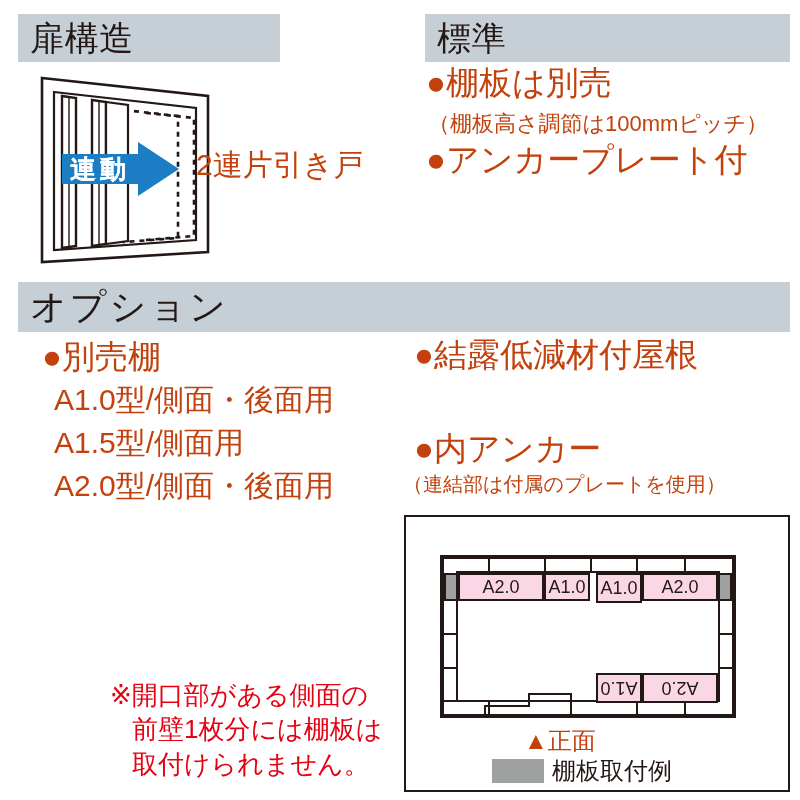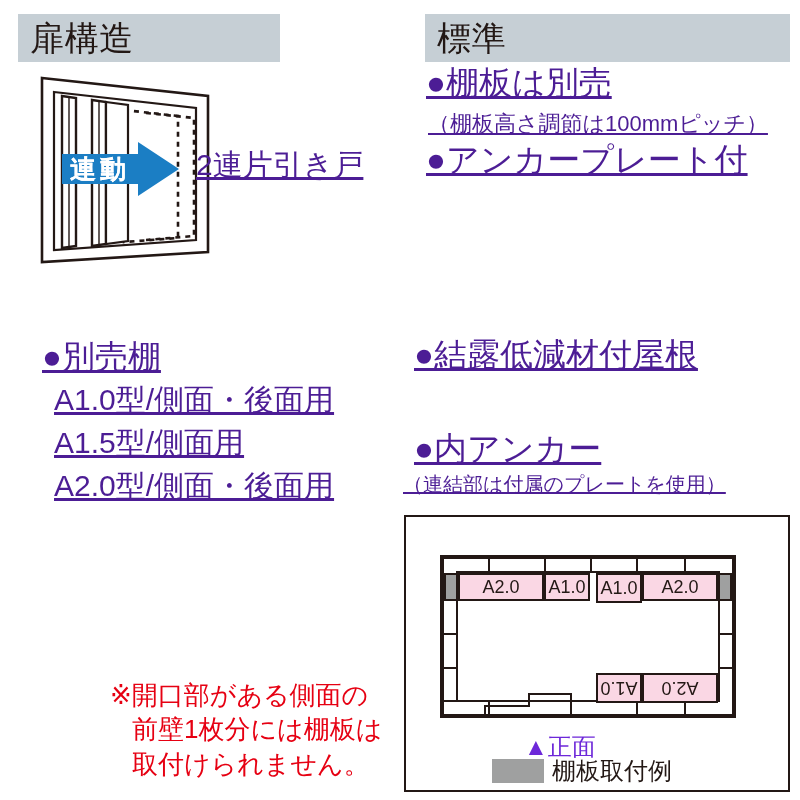--- a/index.html
+++ b/index.html
@@ -28,21 +28,21 @@
     padding-left:12px;
     font-weight:400;
   }
 
   #bar-door{left:18px;top:14px;width:262px;height:48px;}
   #bar-std {left:425px;top:14px;width:365px;height:48px;}
   #bar-opt {left:18px;top:282px;width:772px;height:50px;}
   #bar-opt span{font-size:36px;letter-spacing:.08em;}
 
   
-  .line{position:absolute;white-space:nowrap;line-height:1;color:#4c1d95;text-decoration:underline;}
+  .line{position:absolute;white-space:nowrap;line-height:1;color:#c2410c;}
   .small {font-size:22px;}
   .bullet-line{font-size:33px;}
 
   
   #door-fig{position:absolute;left:36px;top:66px;width:190px;height:200px;}
   #door-label{position:absolute;left:196px;top:150px;font-size:30px;}
 
   
   #renso{
     position:absolute;left:62px;top:140px;width:118px;height:58px;
@@ -97,21 +97,21 @@
     border:2px solid #231815;
     background:#fad7e4;
     display:flex;align-items:center;justify-content:center;
     font-size:18px;color:#231815;
   }
   .cell.flip{transform:rotate(180deg);}
   .halfpanel{position:absolute;background:#9fa0a0;border:2px solid #231815;box-sizing:border-box;}
 
   
   #front-label{
-    position:absolute;left:118px;top:208px;font-size:24px;white-space:nowrap;color:#6d28d9;margin-top:6px;
+    position:absolute;left:118px;top:208px;font-size:24px;white-space:nowrap;color:#c2410c;
   }
   #legend-row{
     position:absolute;left:86px;top:238px;display:flex;align-items:center;gap:8px;
   }
   #legend-swatch{width:52px;height:24px;background:#9fa0a0;}
   #legend-text{font-size:24px;white-space:nowrap;color:#231815;}
 </style>
 </head>
 <body>
 
@@ -150,20 +150,23 @@
   <div id="door-label" class="line">2連片引き戸</div>
 
   <div class="sec-bar" id="bar-std">
     <span>標準</span>
   </div>
 
   <div class="line bullet-line" id="std-1">●棚板は別売</div>
   <div class="line small" id="std-note">（棚板高さ調節は100mmピッチ）</div>
   <div class="line bullet-line" id="std-2">●アンカープレート付</div>
 
+  <div class="sec-bar" id="bar-opt">
+    <span>オプション</span>
+  </div>
 
   <div class="line bullet-line" id="opt-l-0">●別売棚</div>
   <div class="line" id="opt-l-1">A1.0型/側面・後面用</div>
   <div class="line" id="opt-l-2">A1.5型/側面用</div>
   <div class="line" id="opt-l-3">A2.0型/側面・後面用</div>
 
   <div class="line bullet-line" id="opt-r-0">●結露低減材付屋根</div>
   <div class="line bullet-line" id="opt-r-2">●内アンカー</div>
   <div class="line" id="opt-r-note">（連結部は付属のプレートを使用）</div>
 

